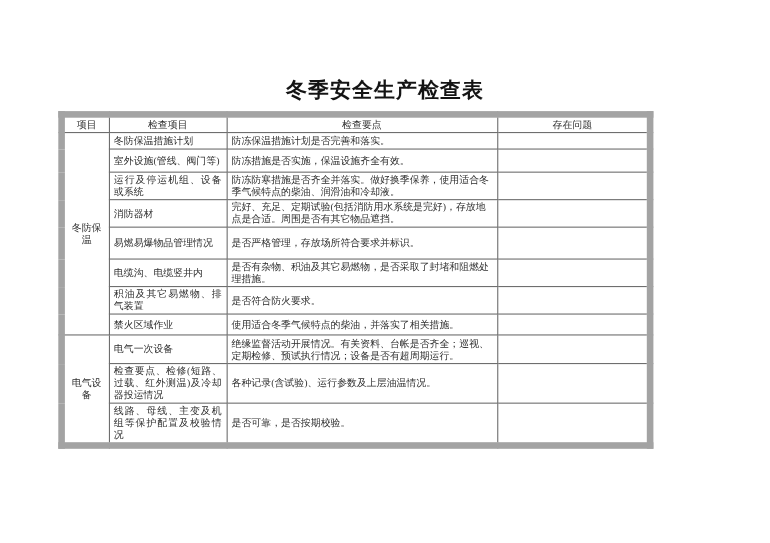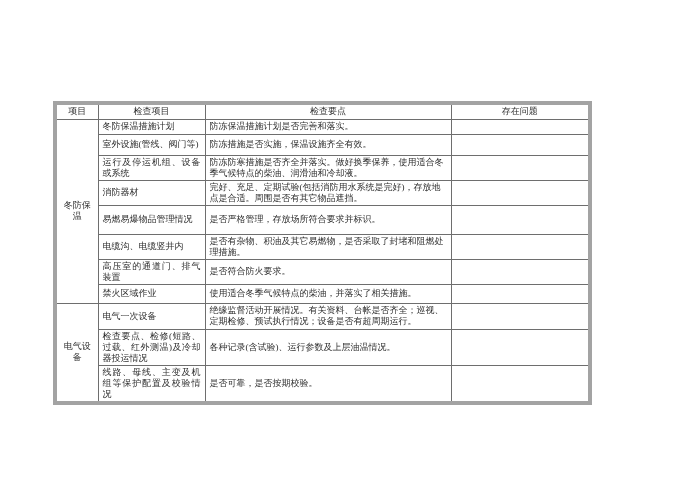--- a/index.html
+++ b/index.html
@@ -23,40 +23,41 @@
   table.check-table {
     position:absolute;
     left:53px; top:101px;
     width:535px;
     border-collapse:collapse;
     table-layout:fixed;
     font-size:9px;
     line-height:11px;
     color:#2e2e2e;
   }
-  table.check-table { border:4px solid #a3a3a3; }
+  table.check-table { border:6px solid #a3a3a3; }
   .check-table th, .check-table td {
     border:1px solid #6e6e6e;
     padding:1px 4px;
     vertical-align:middle;
     font-weight:normal;
     overflow:hidden;
   }
   .check-table th { text-align:center; }
   .cat  { text-align:center; }
   .item { text-align:justify;margin-left:37px; }
   .pts  { text-align:left;margin-left:28px; }
   .issue{ }
   tr.sec2-start td { border-top:1px solid #4c4c4c; }
 </style>
 </head>
 <body>
 
 <div class="page">
 
+  <h1 class="doc-title">冬季安全生产检查表</h1>
 
   <table class="check-table">
     <colgroup>
       <col style="width:43px">
       <col style="width:107px">
       <col style="width:246px">
       <col style="width:139px">
     </colgroup>
 
     <tbody>
@@ -92,21 +93,21 @@
       <td class="item">易燃易爆物品管理情况</td>
       <td class="pts">是否严格管理，存放场所符合要求并标识。</td>
       <td class="issue"></td>
     </tr>
     <tr style="height:21px">
       <td class="item">电缆沟、电缆竖井内</td>
       <td class="pts">是否有杂物、积油及其它易燃物，是否采取了封堵和阻燃处理措施。</td>
       <td class="issue"></td>
     </tr>
     <tr style="height:23px">
-      <td class="item">高压室的通道门、排气装置</td>
+      <td class="item">积油及其它易燃物、排气装置</td>
       <td class="pts">是否符合防火要求。</td>
       <td class="issue"></td>
     </tr>
     <tr style="height:19px">
       <td class="item">禁火区域作业</td>
       <td class="pts">使用适合冬季气候特点的柴油，并落实了相关措施。</td>
       <td class="issue"></td>
     </tr>
 
     <tr class="sec2-start" style="height:26px">

